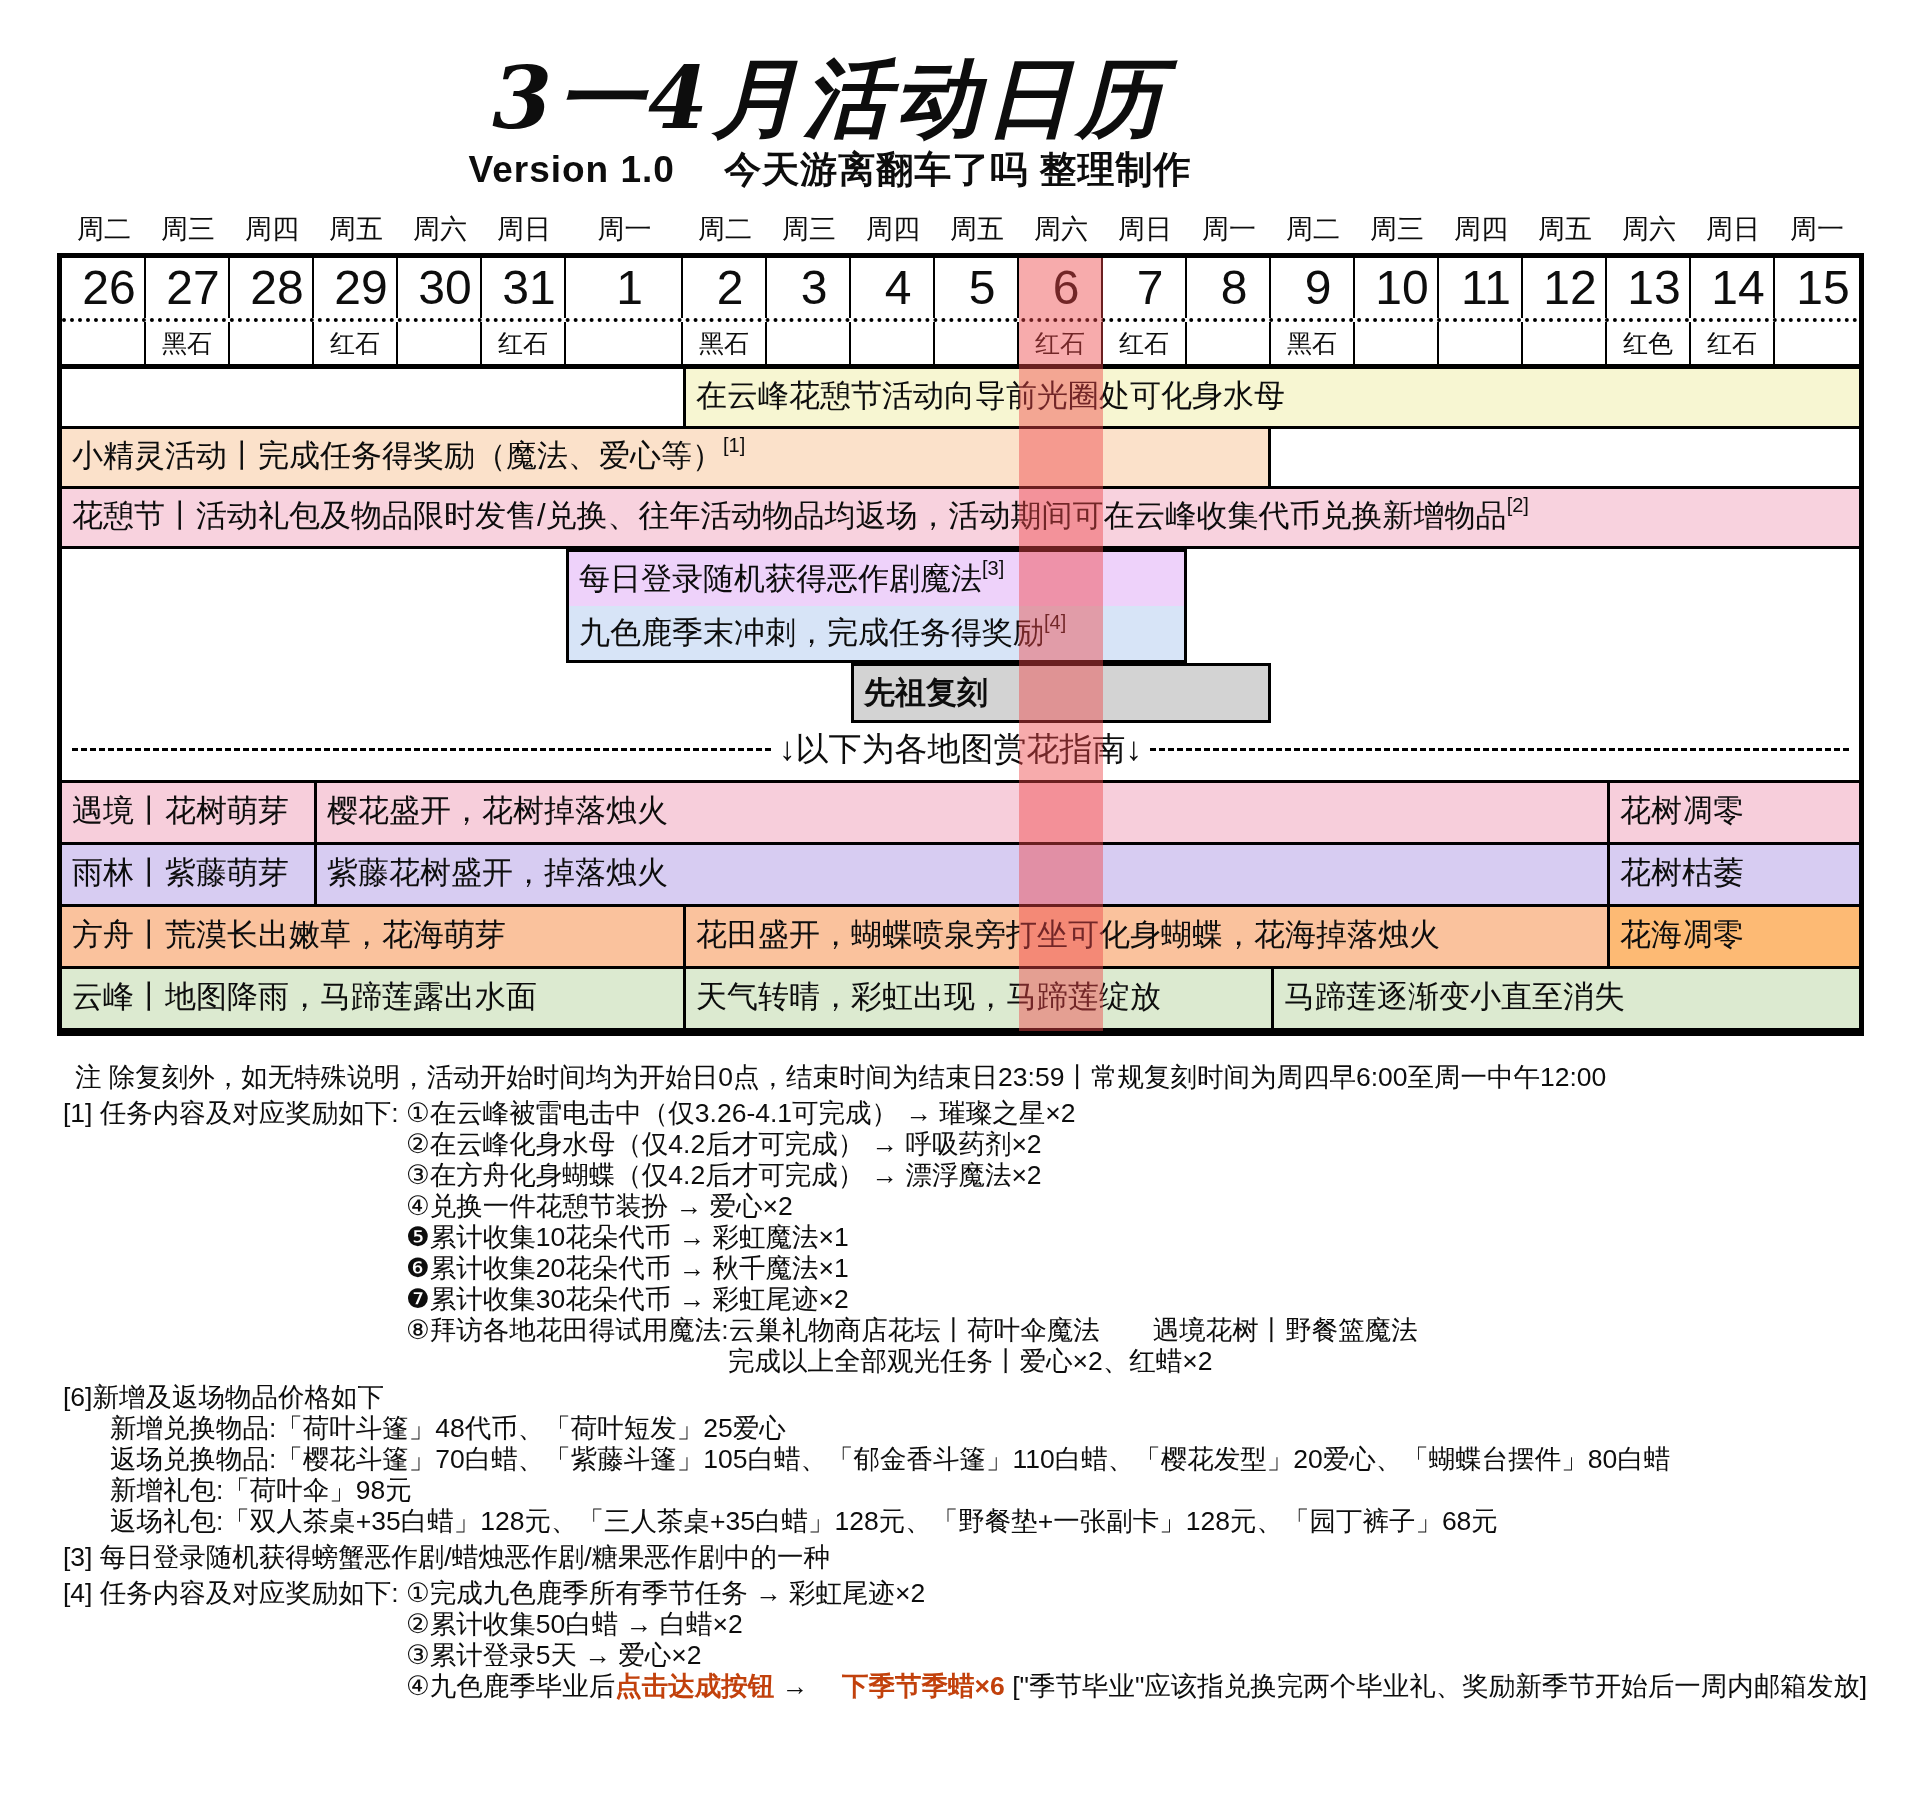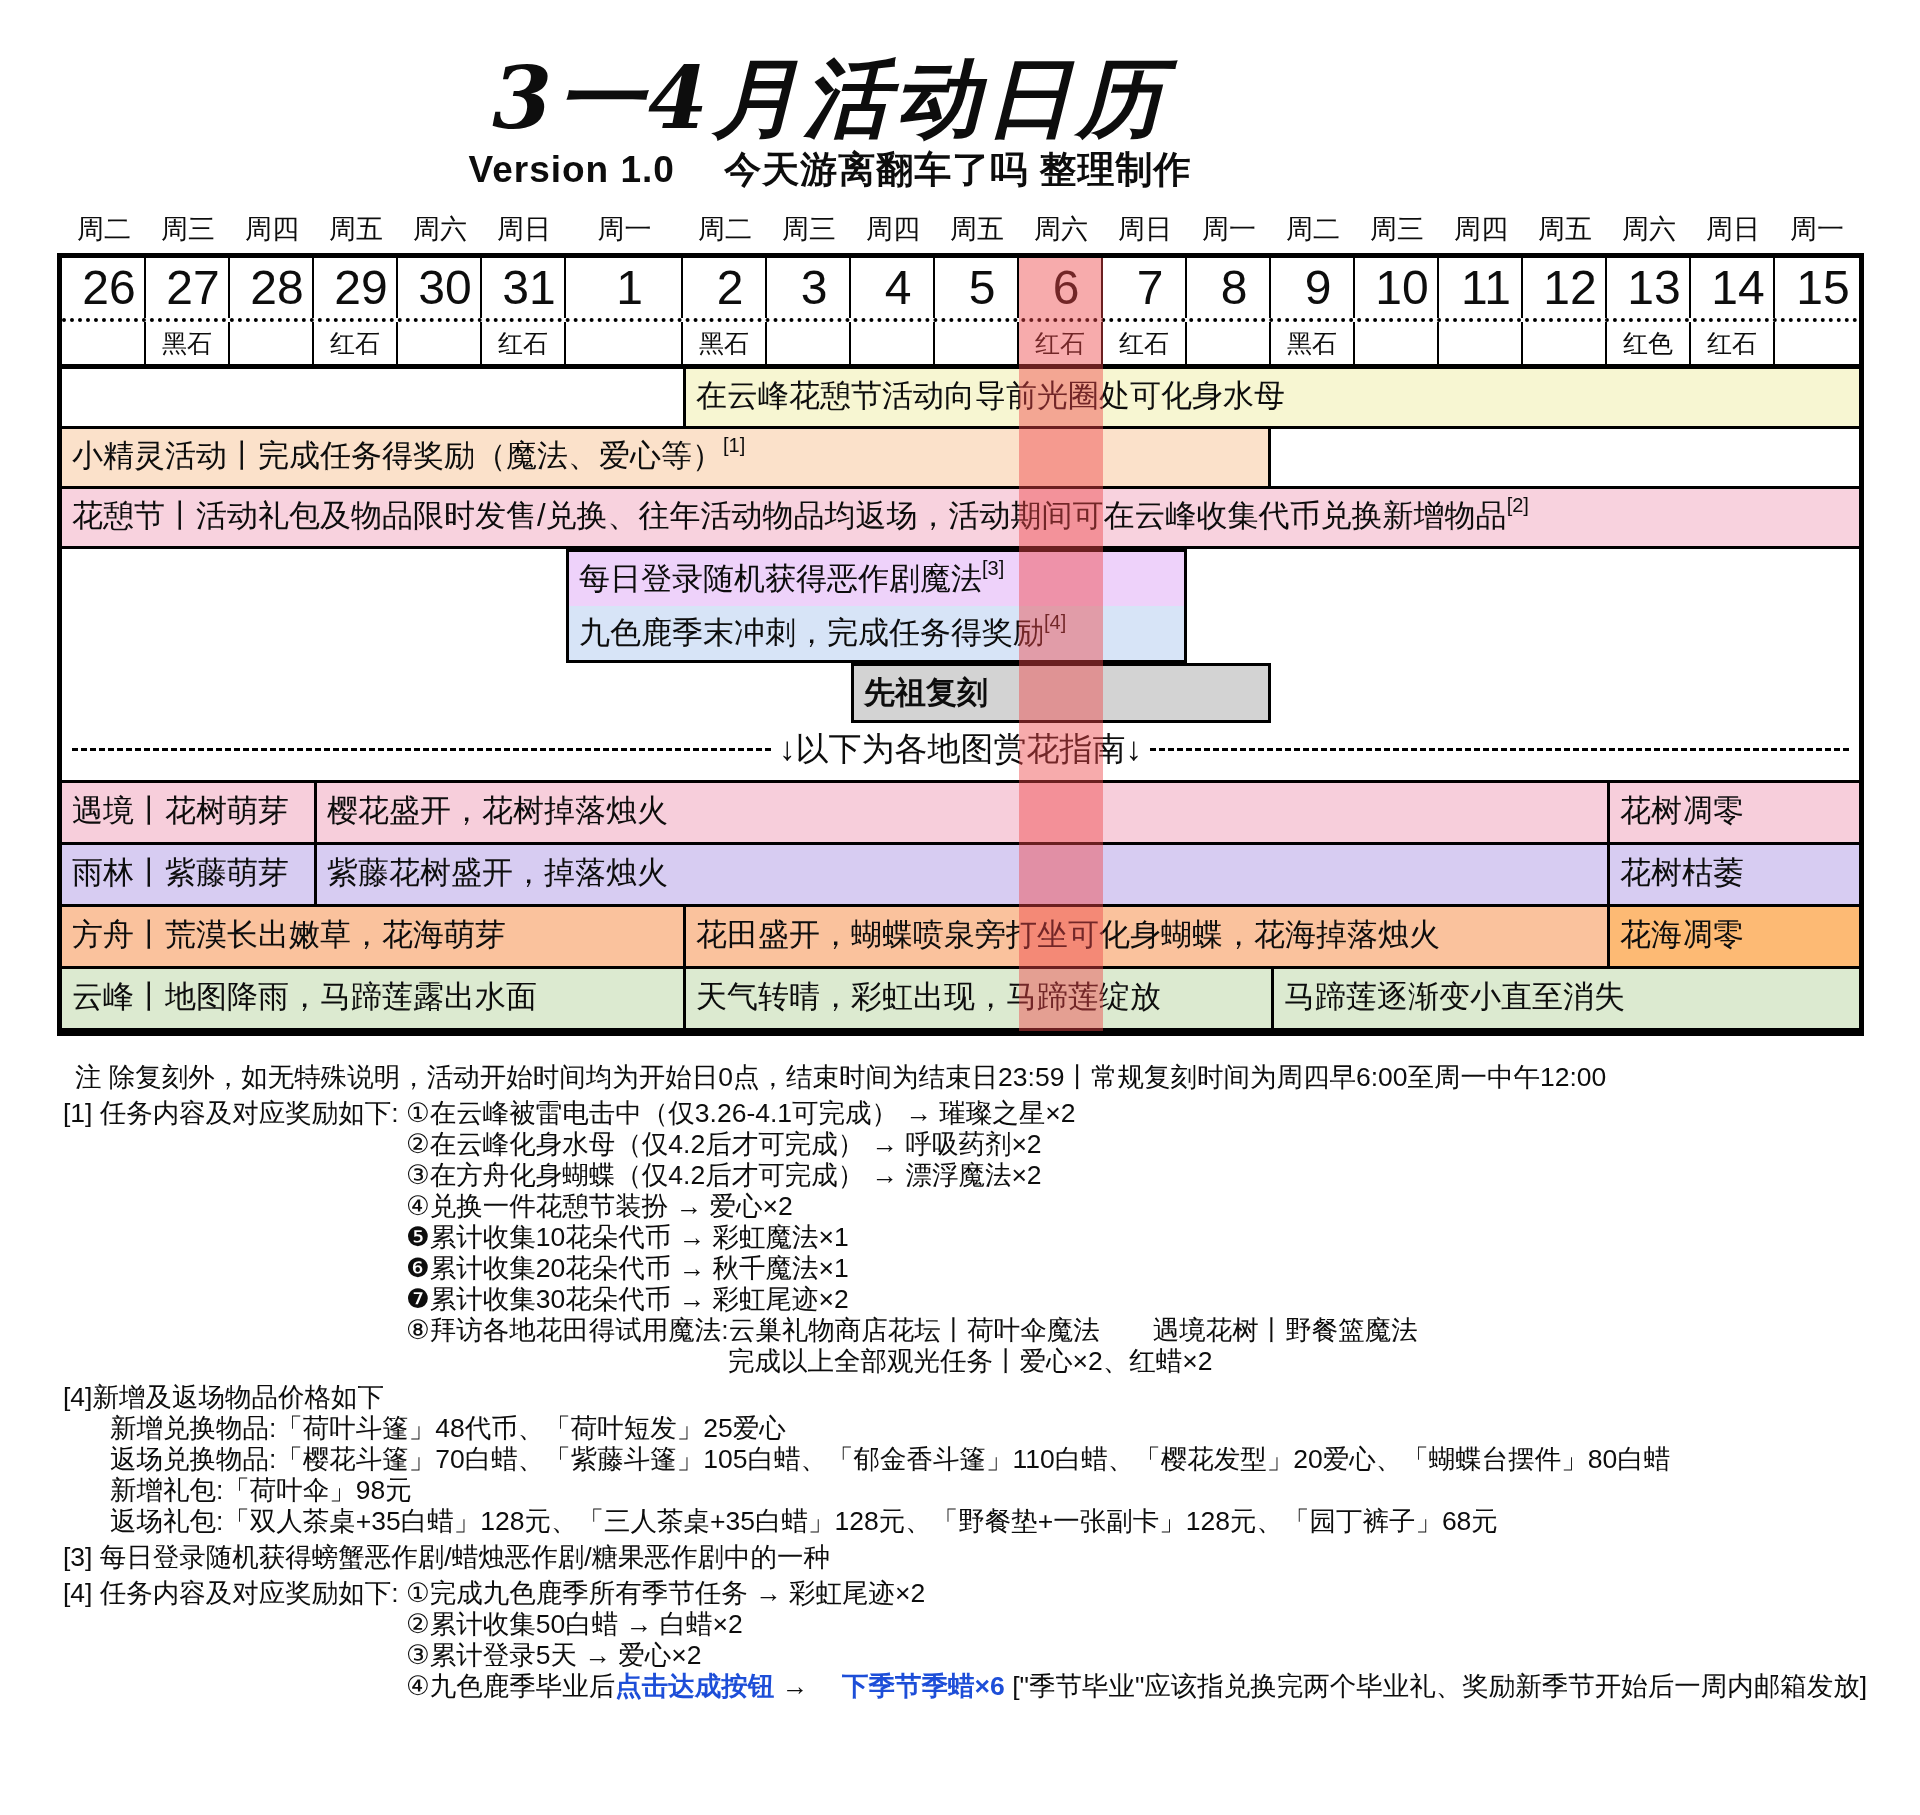--- a/index.html
+++ b/index.html
@@ -49,21 +49,21 @@
   
   .notes{margin:26px 0 0 63px;font-size:26.5px;line-height:31px;}
   .note-main{padding-left:12px;}
   .nblock{margin-top:9px;display:flex;align-items:flex-start;}
   .nblock.sub{display:block;}
   .nlabel{white-space:pre;}
   .nitems{display:flex;flex-direction:column;}
   .nblock.sub .nitems{margin-left:47px;}
   .nitem{white-space:pre;}
   .nitem.ind{margin-left:322px;}
-  .orange{color:#1d4ed8;font-weight:700;}
+  .orange{color:#c2410c;font-weight:700;}
   .sp1{margin-top:5px;}
 </style>
 </head>
 <body>
 
 <div class="title-wrap">
   <div class="title">3一4月活动日历</div>
   <div class="subtitle">Version 1.0　 今天游离翻车了吗 整理制作</div>
 </div>
 
@@ -195,21 +195,21 @@
         <div class="nitem"><span>②在云峰化身水母（仅4.2后才可完成） → 呼吸药剂×2</span></div>
         <div class="nitem"><span>③在方舟化身蝴蝶（仅4.2后才可完成） → 漂浮魔法×2</span></div>
         <div class="nitem"><span>④兑换一件花憩节装扮 → 爱心×2</span></div>
         <div class="nitem"><span>❺累计收集10花朵代币 → 彩虹魔法×1</span></div>
         <div class="nitem"><span>❻累计收集20花朵代币 → 秋千魔法×1</span></div>
         <div class="nitem"><span>❼累计收集30花朵代币 → 彩虹尾迹×2</span></div>
         <div class="nitem"><span>⑧拜访各地花田得试用魔法:云巢礼物商店花坛丨荷叶伞魔法　　遇境花树丨野餐篮魔法</span></div>
         <div class="nitem ind"><span>完成以上全部观光任务丨爱心×2、红蜡×2</span></div>
       </div>
     </div>
-    <div class="nblock sub sp1"><span class="nlabel">[4]新增及返场物品价格如下</span><div class="nitems">
+    <div class="nblock sub sp1"><span class="nlabel">[6]新增及返场物品价格如下</span><div class="nitems">
         <div class="nitem"><span>新增兑换物品:「荷叶斗篷」48代币、「荷叶短发」25爱心</span></div>
         <div class="nitem"><span>返场兑换物品:「樱花斗篷」70白蜡、「紫藤斗篷」105白蜡、「郁金香斗篷」110白蜡、「樱花发型」20爱心、「蝴蝶台摆件」80白蜡</span></div>
         <div class="nitem"><span>新增礼包:「荷叶伞」98元</span></div>
         <div class="nitem"><span>返场礼包:「双人茶桌+35白蜡」128元、「三人茶桌+35白蜡」128元、「野餐垫+一张副卡」128元、「园丁裤子」68元</span></div>
       </div></div>
     <div class="nblock sp1">
       <span class="nlabel">[3] 每日登录随机获得螃蟹恶作剧/蜡烛恶作剧/糖果恶作剧中的一种</span>
     </div>
     <div class="nblock sp1">
       <span class="nlabel">[4] 任务内容及对应奖励如下: </span>

